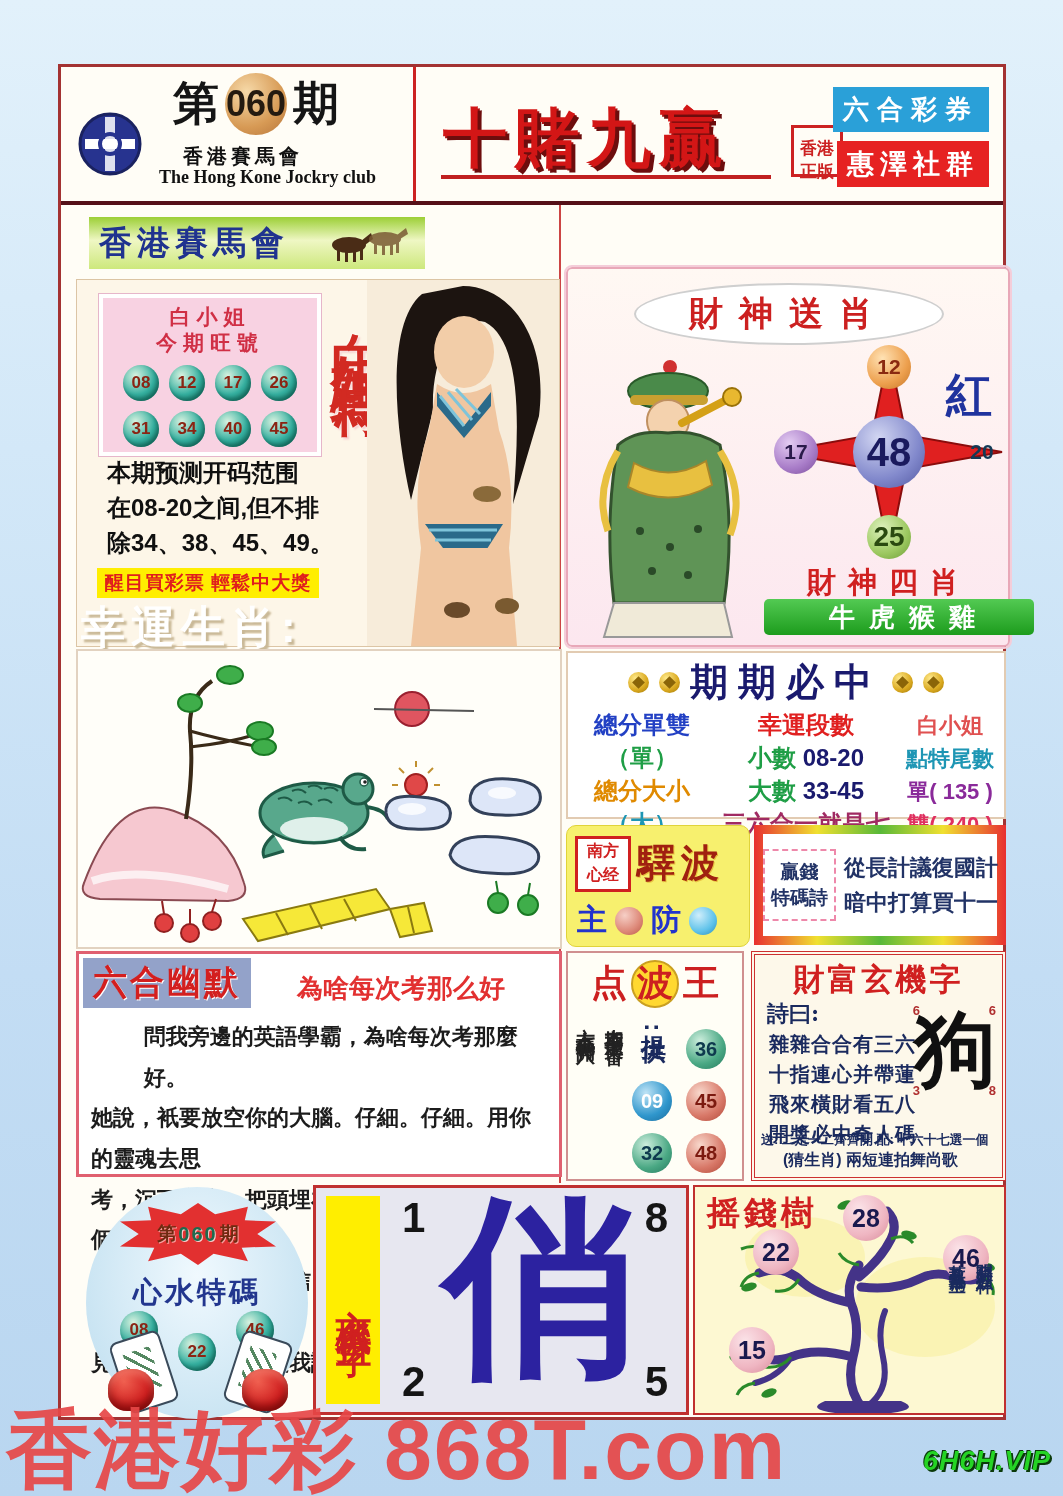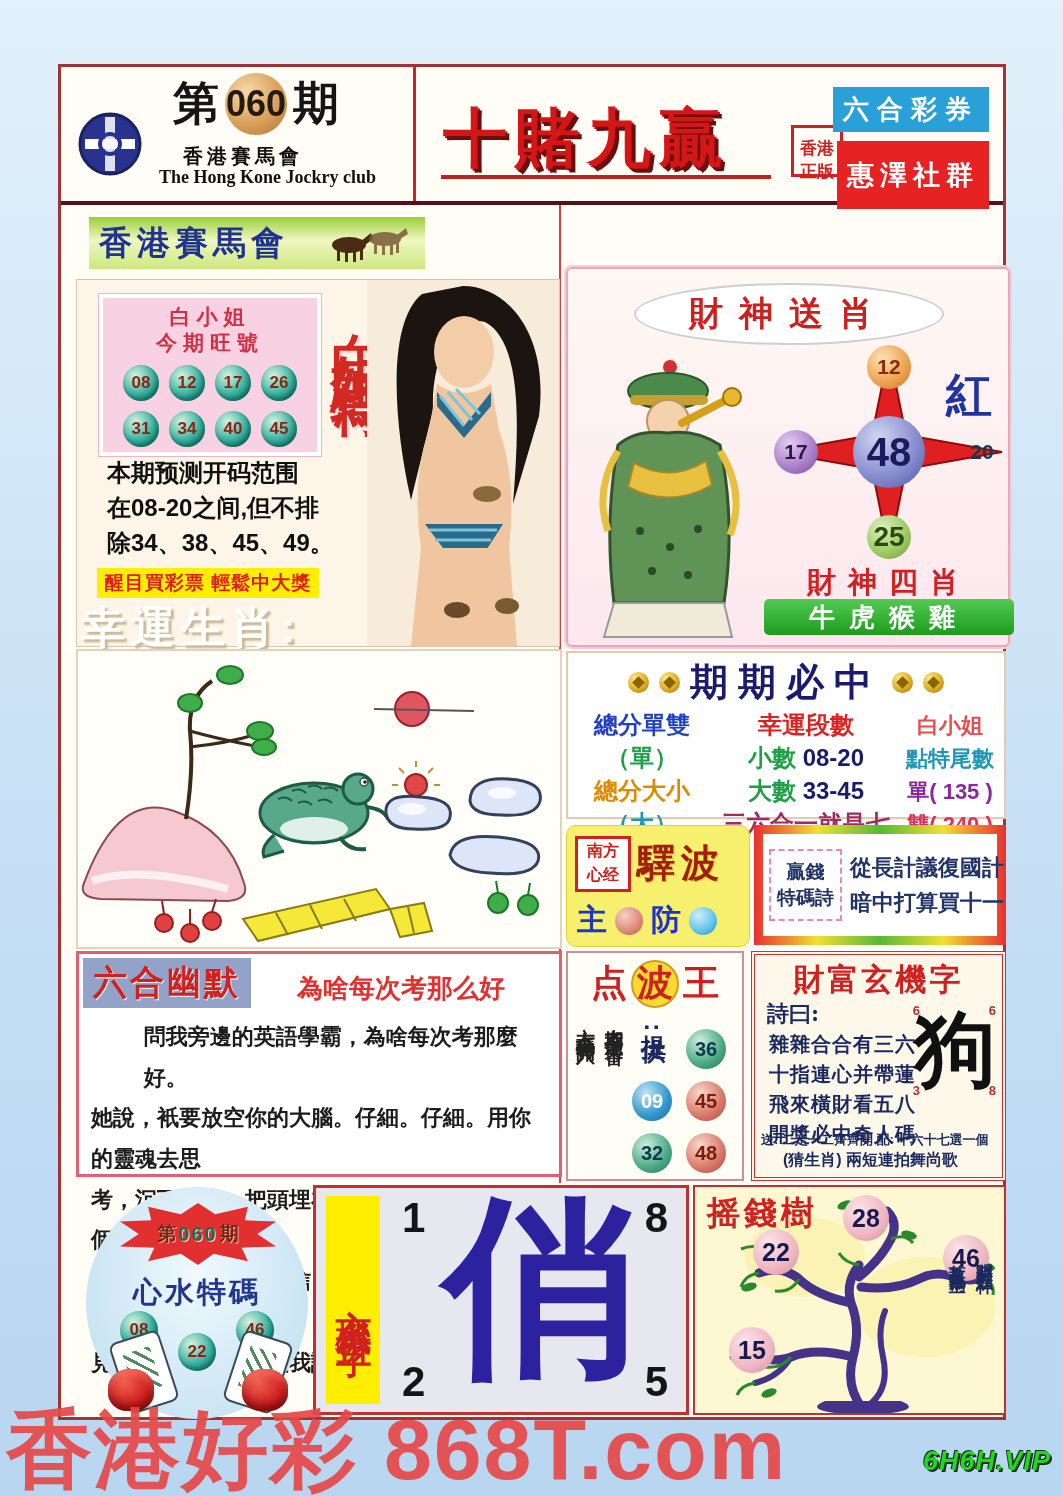--- a/index.html
+++ b/index.html
@@ -24,21 +24,21 @@
   .club-cn{position:absolute;left:122px;top:76px;font-size:20px;font-weight:900;color:#111;letter-spacing:4px;}
   .club-en{position:absolute;left:98px;top:100px;font-size:18px;font-weight:700;color:#111;font-family:"Liberation Serif",serif;}
   .masthead{position:absolute;left:382px;top:28px;font-size:64px;font-weight:900;color:#d31616;
     letter-spacing:8px;text-shadow:4px 4px 0 #6d0d0d,2px 2px 0 #a81212;}
   .masthead-line{position:absolute;left:380px;top:108px;width:330px;height:4px;background:#c02020;}
   .stamp{position:absolute;left:730px;top:58px;width:52px;height:52px;border:3px solid #cc2222;
     color:#cc2222;font-size:17px;font-weight:900;text-align:center;line-height:1.35;padding-top:10px;box-sizing:border-box;}
   .badge-blue{position:absolute;right:14px;top:20px;background:#2aa0d8;color:#fff;
     font-size:26px;font-weight:900;letter-spacing:8px;padding:5px 10px;}
   .badge-red{position:absolute;right:14px;top:74px;background:#e62222;color:#fff;
-    font-size:27px;font-weight:900;letter-spacing:6px;padding:16px 10px;}
+    font-size:27px;font-weight:900;letter-spacing:6px;padding:5px 10px;}
   .col-divider{position:absolute;left:498px;top:138px;width:2px;height:978px;background:#cc4444;}
   
   .green-banner{position:absolute;left:28px;top:150px;width:336px;height:52px;
     background:linear-gradient(180deg,#9ccf36,#eff7c4 45%,#cde87c);
     display:flex;align-items:center;justify-content:space-between;padding:0 10px;box-sizing:border-box;}
   .green-banner .t{font-size:33px;font-weight:900;color:#20338f;letter-spacing:5px;}
   .photo-panel{position:absolute;left:15px;top:212px;width:482px;height:366px;background:#fdf6e8;border:1px solid #dcc5a5;}
   .pink-box{position:absolute;left:22px;top:14px;width:214px;height:154px;background:#f8d2e2;
     border:4px solid #fff;box-shadow:0 0 0 1px #e6b6ca;}
   .pink-title{margin-top:6px;text-align:center;color:#d02f45;font-weight:900;font-size:21px;
@@ -78,21 +78,21 @@
   .cb-orange{background:radial-gradient(circle at 35% 30%,#ffe2b4,#eda04e 60%,#c47426);color:#8a2a10;}
   .cb-violet{background:radial-gradient(circle at 35% 30%,#e4ccf2,#a87cc8 60%,#7a4c9a);color:#2a1a4a;}
   .cb-teal{background:radial-gradient(circle at 35% 30%,#c6efe4,#5bbca8 60%,#2a8a76;);color:#123a56;}
   .cb-green{background:radial-gradient(circle at 35% 30%,#ddf2bc,#9cc860 60%,#6a9a34);color:#2a4a10;}
   .cb-big{background:radial-gradient(circle at 35% 30%,#d2d6f2,#8289cc 60%,#5056a0);color:#1a1a5e;}
   .hong{position:absolute;right:16px;top:96px;font-size:46px;font-weight:900;color:#20339e;}
   .four-title{position:absolute;left:196px;top:294px;width:250px;text-align:center;
     color:#d02020;font-size:29px;font-weight:900;letter-spacing:12px;font-family:"Liberation Serif",serif;}
   .four-banner{position:absolute;left:196px;top:330px;width:250px;height:36px;border-radius:5px;
     background:linear-gradient(180deg,#53ca53,#1d9c1d);display:flex;align-items:center;justify-content:center;
-    color:#fff;font-size:26px;font-weight:900;letter-spacing:14px;}
+    color:#fff;font-size:26px;font-weight:900;letter-spacing:14px;padding-left:20px;}
   .surewin{position:absolute;left:505px;top:584px;width:440px;height:168px;background:#fff;border:2px solid #e2cbb2;box-sizing:border-box;}
   .sw-title{display:flex;align-items:center;justify-content:center;gap:10px;margin-top:4px;}
   .sw-title .t{font-size:38px;font-weight:900;color:#1a1a6e;letter-spacing:10px;font-family:"Liberation Serif",serif;}
   .coin{width:21px;height:21px;border-radius:50%;display:inline-block;position:relative;
     background:radial-gradient(circle at 35% 30%,#ffe98a,#d9a81e 60%,#9a7208);}
   .coin::after{content:"";position:absolute;inset:6px;background:#8a6508;transform:rotate(45deg);}
   .sw-row{display:flex;align-items:baseline;padding:0 8px;margin-top:1px;font-weight:900;}
   .sw-c1{width:132px;text-align:center;font-size:24px;}
   .sw-c2{width:196px;text-align:center;font-size:24px;}
   .sw-c3{flex:1;text-align:center;font-size:22px;}
@@ -104,21 +104,21 @@
   .seal{position:absolute;left:8px;top:10px;width:56px;height:56px;background:#fff;border:3px solid #d02020;
     color:#d02020;font-size:16px;font-weight:900;text-align:center;line-height:1.5;box-sizing:border-box;}
   .wave-title{position:absolute;left:70px;top:12px;font-size:38px;font-weight:900;color:#a02010;
     letter-spacing:6px;font-family:"Liberation Serif",serif;text-shadow:1px 1px 0 #e8c040;}
   .wave-row{position:absolute;left:10px;top:74px;display:flex;align-items:center;gap:8px;}
   .wave-row .lab{font-size:30px;font-weight:900;color:#2233cc;}
   .dot-pink{width:28px;height:28px;border-radius:50%;background:radial-gradient(circle at 35% 30%,#f6cfc6,#dd8878 60%,#b85848);}
   .dot-blue{width:28px;height:28px;border-radius:50%;background:radial-gradient(circle at 35% 30%,#cfeefb,#5ec2ea 60%,#2a8ab8);}
   .poembox{position:absolute;left:693px;top:758px;width:252px;height:120px;box-sizing:border-box;padding:9px;
     background:linear-gradient(90deg,#e83030,#f0e030,#58b838,#f0e030,#e83030);}
-  .poembox-in{background:#fff;width:100%;height:100%;box-sizing:border-box;display:flex;align-items:center;gap:8px;padding:6px;}
+  .poembox-in{background:#fff;width:100%;height:100%;box-sizing:border-box;display:flex;align-items:center;gap:8px;padding:0;}
   .poem-label{border:2px dashed #ee88aa;color:#223366;font-size:19px;font-weight:900;
     padding:8px 6px;text-align:center;line-height:1.35;white-space:nowrap;}
   .poem-lines{font-size:22px;font-weight:900;color:#223366;line-height:1.6;white-space:nowrap;}
   .dotwave{position:absolute;left:505px;top:884px;width:178px;height:230px;background:#fffef6;border:2px solid #d09090;box-sizing:border-box;}
   .dw-title{display:flex;align-items:center;justify-content:center;gap:4px;margin-top:6px;}
   .dw-title .r{font-size:36px;font-weight:900;color:#cc2020;font-family:"Liberation Serif",serif;}
   .dw-title .circ{width:44px;height:44px;border-radius:50%;background:#ffd830;border:2px solid #caa020;
     display:flex;align-items:center;justify-content:center;}
   .dw-cols{position:absolute;left:4px;top:60px;height:162px;writing-mode:vertical-rl;
     font-family:"DejaVu Serif",serif;font-size:19px;font-weight:700;color:#222;letter-spacing:3px;line-height:1.5;}

